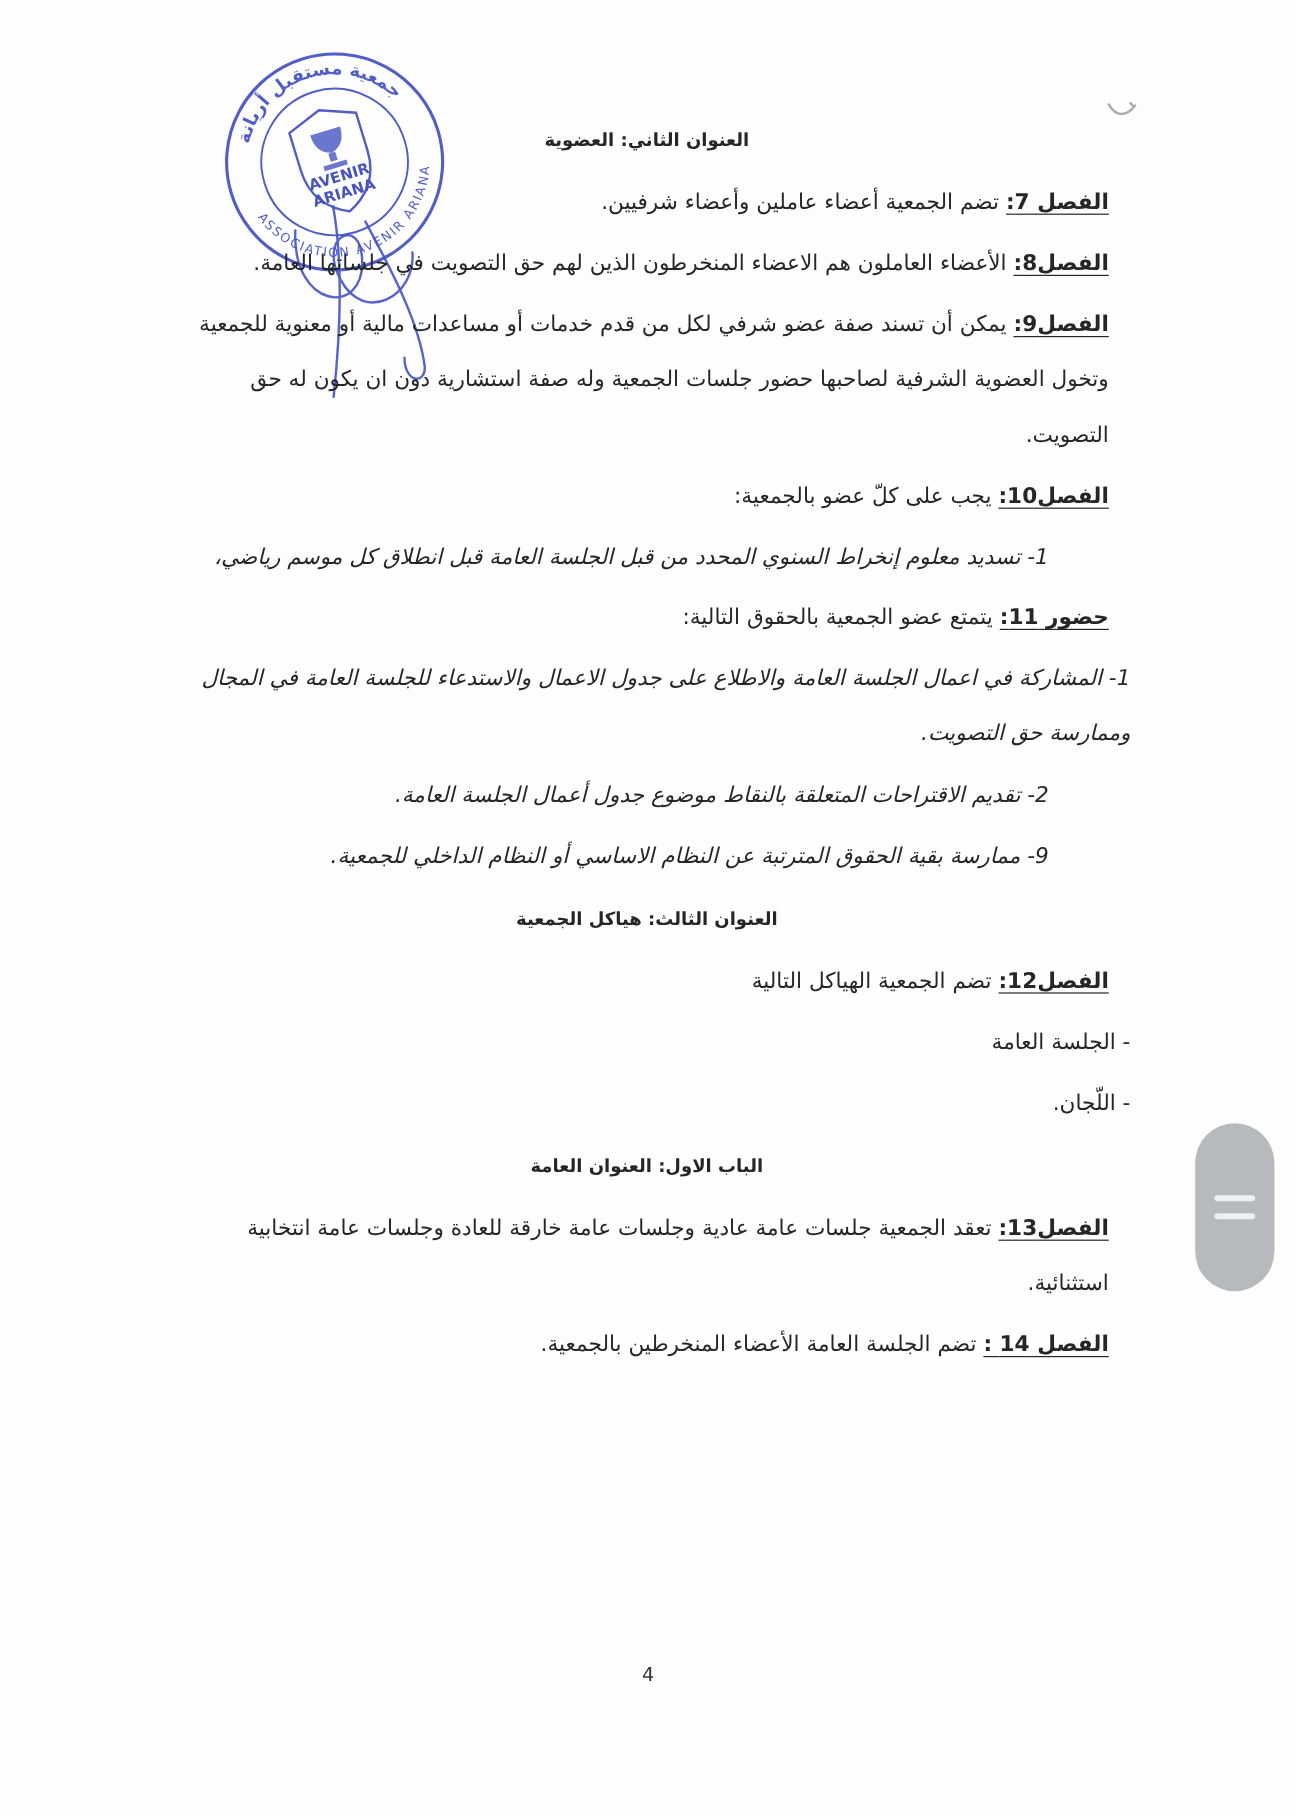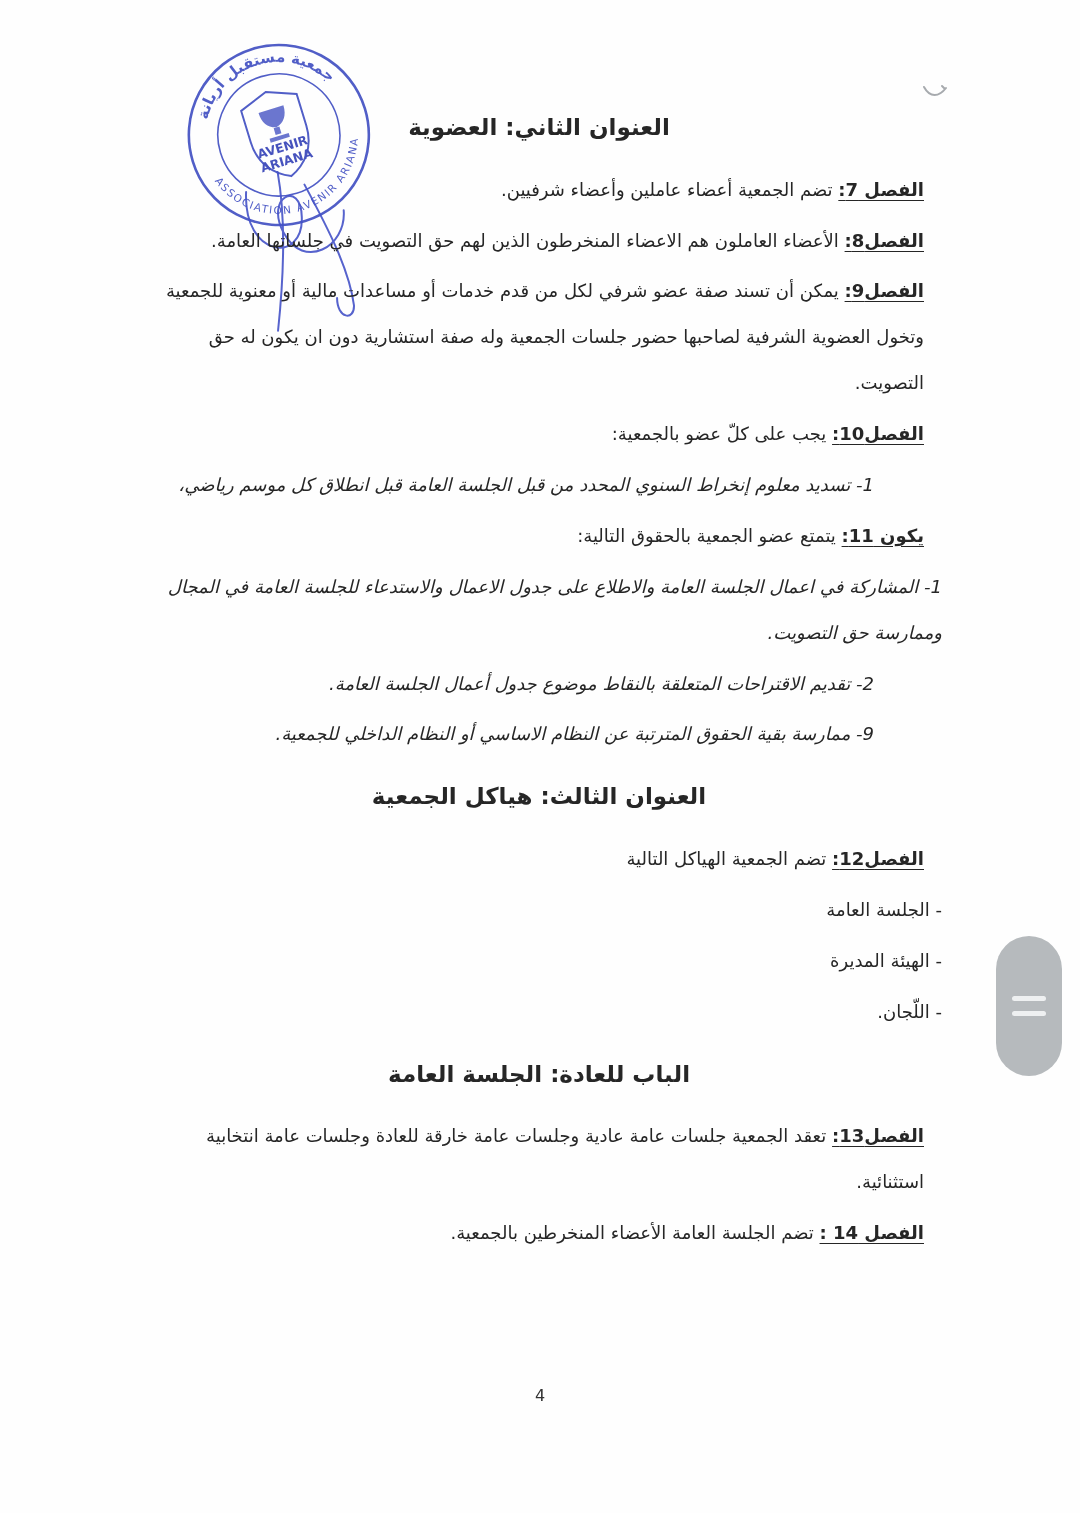--- a/index.html
+++ b/index.html
@@ -18,21 +18,21 @@
     right:138px;
     left:136px;
     direction:rtl;
     text-align:right;
     font-size:18px;
     line-height:2.55;
   }
   .heading {
     text-align:center;
     font-weight:bold;
-    font-size:23px;
+    font-size:15px;
     margin:10px 0;
   }
   .article { margin:5px 18px; }
   .article .label {
     font-weight:bold;
     text-decoration:underline;
     text-underline-offset:4px;
   }
   .list-item { margin:5px 0; padding-right:68px;font-style:italic; }
   .list-item.flush { padding-right:0; }
@@ -134,35 +134,34 @@
   <p class="article"><span class="label">الفصل 7:</span><span> تضم الجمعية أعضاء عاملين وأعضاء شرفيين.</span></p>
 
   <p class="article"><span class="label">الفصل8:</span><span> الأعضاء العاملون هم الاعضاء المنخرطون الذين لهم حق التصويت في جلساتها العامة.</span></p>
 
   <p class="article"><span class="label">الفصل9:</span><span> يمكن أن تسند صفة عضو شرفي لكل من قدم خدمات أو مساعدات مالية أو معنوية للجمعية وتخول العضوية الشرفية لصاحبها حضور جلسات الجمعية وله صفة استشارية دون ان يكون له حق التصويت.</span></p>
 
   <p class="article"><span class="label">الفصل10:</span><span> يجب على كلّ عضو بالجمعية:</span></p>
 
   <p class="list-item">1- تسديد معلوم إنخراط السنوي المحدد من قبل الجلسة العامة قبل انطلاق كل موسم رياضي،</p>
 
-  <p class="article"><span class="label">يكون 11:</span><span> يتمتع عضو الجمعية بالحقوق التالية:</span></p>
+  <p class="article"><span class="label">حضور 11:</span><span> يتمتع عضو الجمعية بالحقوق التالية:</span></p>
 
   <p class="list-item flush">1- المشاركة في اعمال الجلسة العامة والاطلاع على جدول الاعمال والاستدعاء للجلسة العامة في المجال وممارسة حق التصويت.</p>
   <p class="list-item">2- تقديم الاقتراحات المتعلقة بالنقاط موضوع جدول أعمال الجلسة العامة.</p>
   <p class="list-item">9- ممارسة بقية الحقوق المترتبة عن النظام الاساسي أو النظام الداخلي للجمعية.</p>
 
   <p class="heading">العنوان الثالث: هياكل الجمعية</p>
 
   <p class="article"><span class="label">الفصل12:</span><span> تضم الجمعية الهياكل التالية</span></p>
 
   <p class="dash-item">- الجلسة العامة</p>
-  <p class="dash-item">- الهيئة المديرة</p>
   <p class="dash-item">- اللّجان.</p>
 
-  <p class="heading">الباب للعادة: الجلسة العامة</p>
+  <p class="heading">الباب الاول: العنوان العامة</p>
 
   <p class="article"><span class="label">الفصل13:</span><span> تعقد الجمعية جلسات عامة عادية وجلسات عامة خارقة للعادة وجلسات عامة انتخابية استثنائية.</span></p>
 
   <p class="article"><span class="label">الفصل 14 :</span><span> تضم الجلسة العامة الأعضاء المنخرطين بالجمعية.</span></p>
 
 </main>
 
 <div class="scroll-handle">
   <span class="bar"></span>
   <span class="bar"></span>

